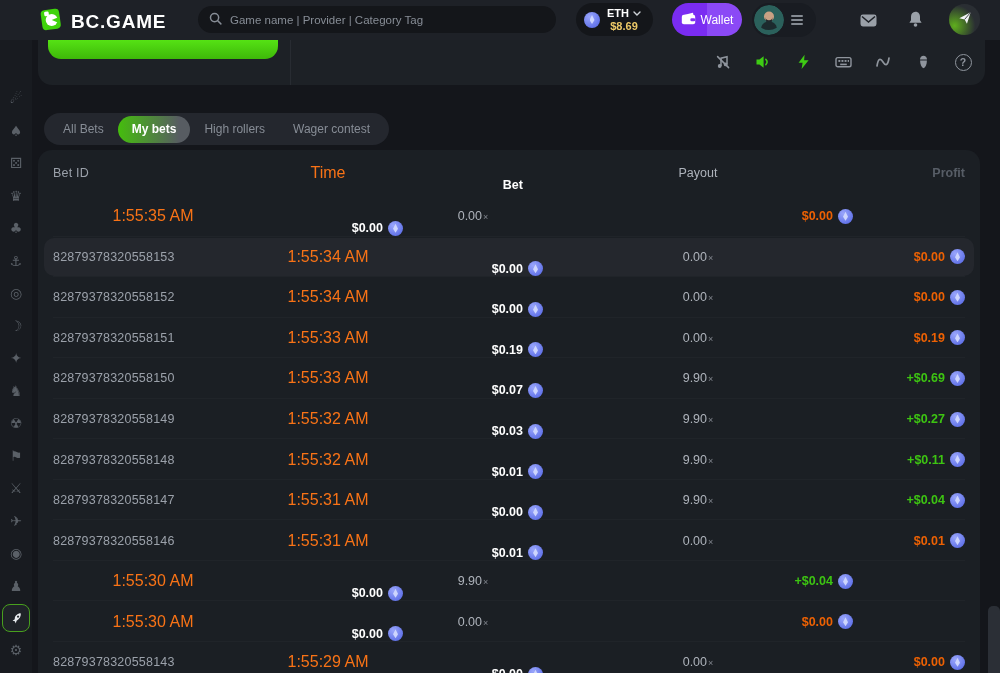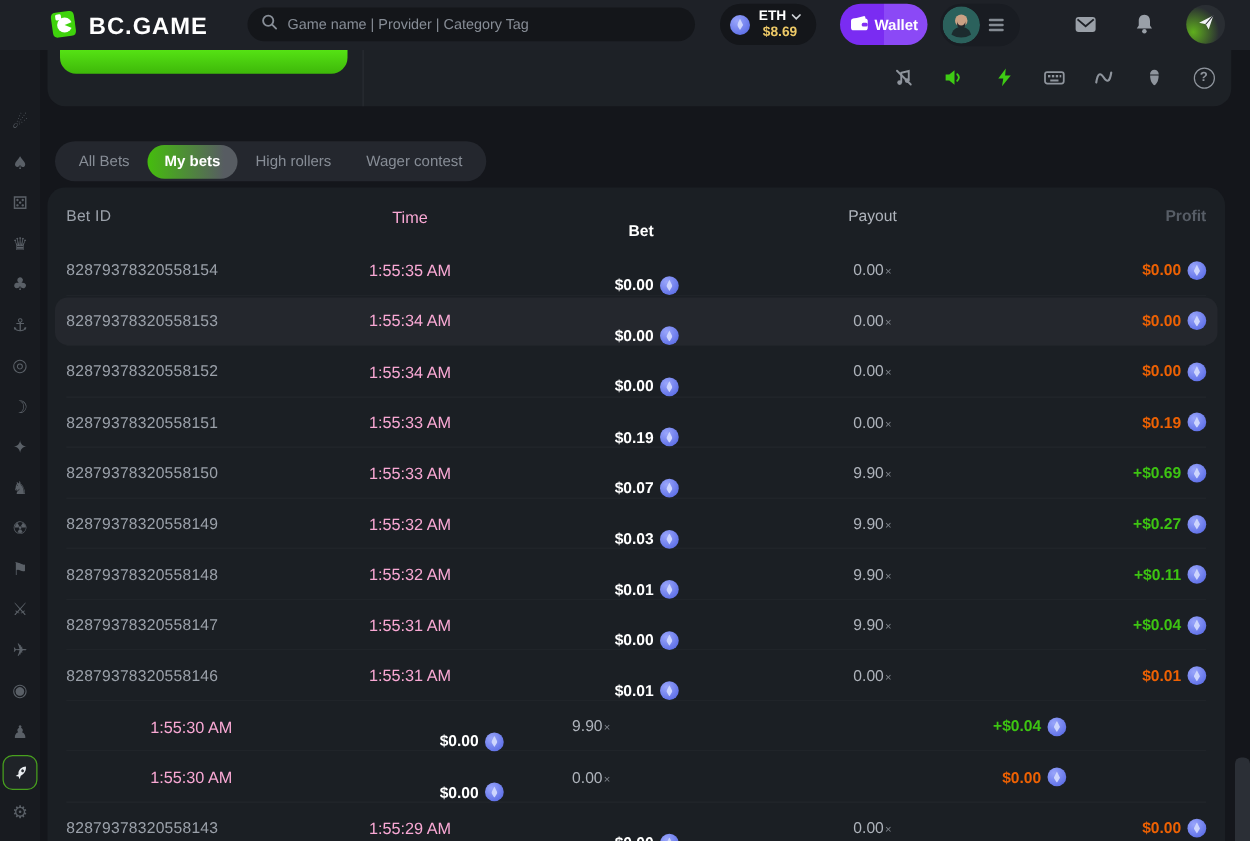--- a/index.html
+++ b/index.html
@@ -17,21 +17,21 @@
     background:#14161a; display:flex; align-items:center; padding:0 11px; gap:8px; }
   .search input { flex:1; background:transparent; border:none; outline:none; color:#c6cad0;
     font-size:11.5px; font-family:"Liberation Sans",sans-serif; }
   .search input::placeholder { color:#878d96; }
   .balance { position:absolute; left:576px; top:3px; height:33px; border-radius:17px; background:#14161a;
     display:flex; align-items:center; padding:0 12px 0 8px; gap:7px; cursor:pointer; }
   .bal-col { display:flex; flex-direction:column; line-height:1.15; }
   .bal-top { display:flex; align-items:center; gap:4px; color:#fff; font-size:11px; font-weight:bold; }
   .bal-amt { color:#edc967; font-size:11px; font-weight:bold;text-align:center; }
   .wallet-btn { position:absolute; left:672px; top:3px; width:70px; height:33px; border:none; border-radius:17px;
-    background:linear-gradient(90deg,#7a2cf2 50%,#8b49f6 50%); color:#fff; font-size:12px; font-weight:bold;
+    background:linear-gradient(90deg,#7a2cf2 50%,#8b49f6 50%); color:#fff; font-size:12px; font-weight:normal;
     display:flex; align-items:center; justify-content:center; gap:5px; cursor:pointer;
     font-family:"Liberation Sans",sans-serif; }
   .profile { position:absolute; left:752px; top:3px; width:64px; height:34px; border-radius:17px;
     background:#191c22; display:flex; align-items:center; padding:2px 8px 2px 2px; gap:7px; cursor:pointer; }
   .avatar { width:30px; height:30px; border-radius:50%; overflow:hidden; flex:0 0 30px; }
   .burger { display:flex; flex-direction:column; gap:2.6px; }
   .burger i { display:block; width:12px; height:1.7px; background:#858b93; border-radius:1px; }
   .hicon { position:absolute; cursor:pointer; }
   .chat-btn { position:absolute; left:949px; top:4px; width:31px; height:31px; border-radius:50%;
     background:radial-gradient(circle at 18% 70%, #5fae1d, #2a2e33 62%); display:flex; align-items:center;
@@ -66,21 +66,21 @@
     border-radius:14px 14px 0 0; padding:0 15px; overflow:hidden; }
   .t-header, .t-row { display:grid; grid-template-columns:200px 150px 140px 310px 1fr; align-items:center; }
   .t-header { height:46px; color:#575d66; font-size:11.5px; }
   .t-header .c3 { text-align:right; padding-right:20px; }
   .t-row { height:40.55px; position:relative; cursor:pointer; }
   .t-row + .t-row { box-shadow:0 -1px 0 rgba(255,255,255,0.025); }
   .t-row.hl::before { content:""; position:absolute; top:1px; bottom:1px; left:-9px; right:-9px;
     background:#24272d; border-radius:10px; }
   .t-row > div { position:relative; }
   .c1 { color:#9ba1aa; font-size:12.5px; letter-spacing:.2px; }
-  .c2 { color:#f9a8d4; font-size:13px; text-align:center; }
+  .c2 { color:#f97316; font-size:16px; text-align:center; }
   .c3 { display:flex; justify-content:flex-end; align-items:center; gap:5px; color:#fff;
     font-weight:bold; font-size:12.5px;margin-top:24px; }
   .c4 { text-align:center; color:#aeb3bb; font-size:12.5px; }
   .c4 .mult { font-size:9px; color:#81868e; margin-left:1px; }
   .c5 { display:flex; justify-content:flex-end; align-items:center; gap:5px; font-weight:bold; font-size:12.5px; }
   .profit-orange { color:#ed6103; }
   .profit-green { color:#3dc412;text-align:center; }
   .coin { width:15px; height:15px; border-radius:50%; flex:0 0 15px;
     background:radial-gradient(circle at 35% 30%, #9aa6fb, #6172e8 75%);
     display:flex; align-items:center; justify-content:center; }
@@ -347,21 +347,20 @@
     <div class="t-header">
       <div class="c1">Bet ID</div>
       <div class="c2">Time</div>
       <div class="c3">Bet</div>
       <div class="c4">Payout</div>
       <div class="c5">Profit</div>
     </div>
     <div>
 
         <div class="t-row">
-          <div class="c1">82879378320558154</div>
           <div class="c2">1:55:35 AM</div>
           <div class="c3">
             <span>$0.00</span>
             <span class="coin">
               <i></i>
             </span>
           </div>
           <div class="c4">
             <span>0.00</span><span class="mult">×</span>
           </div>

